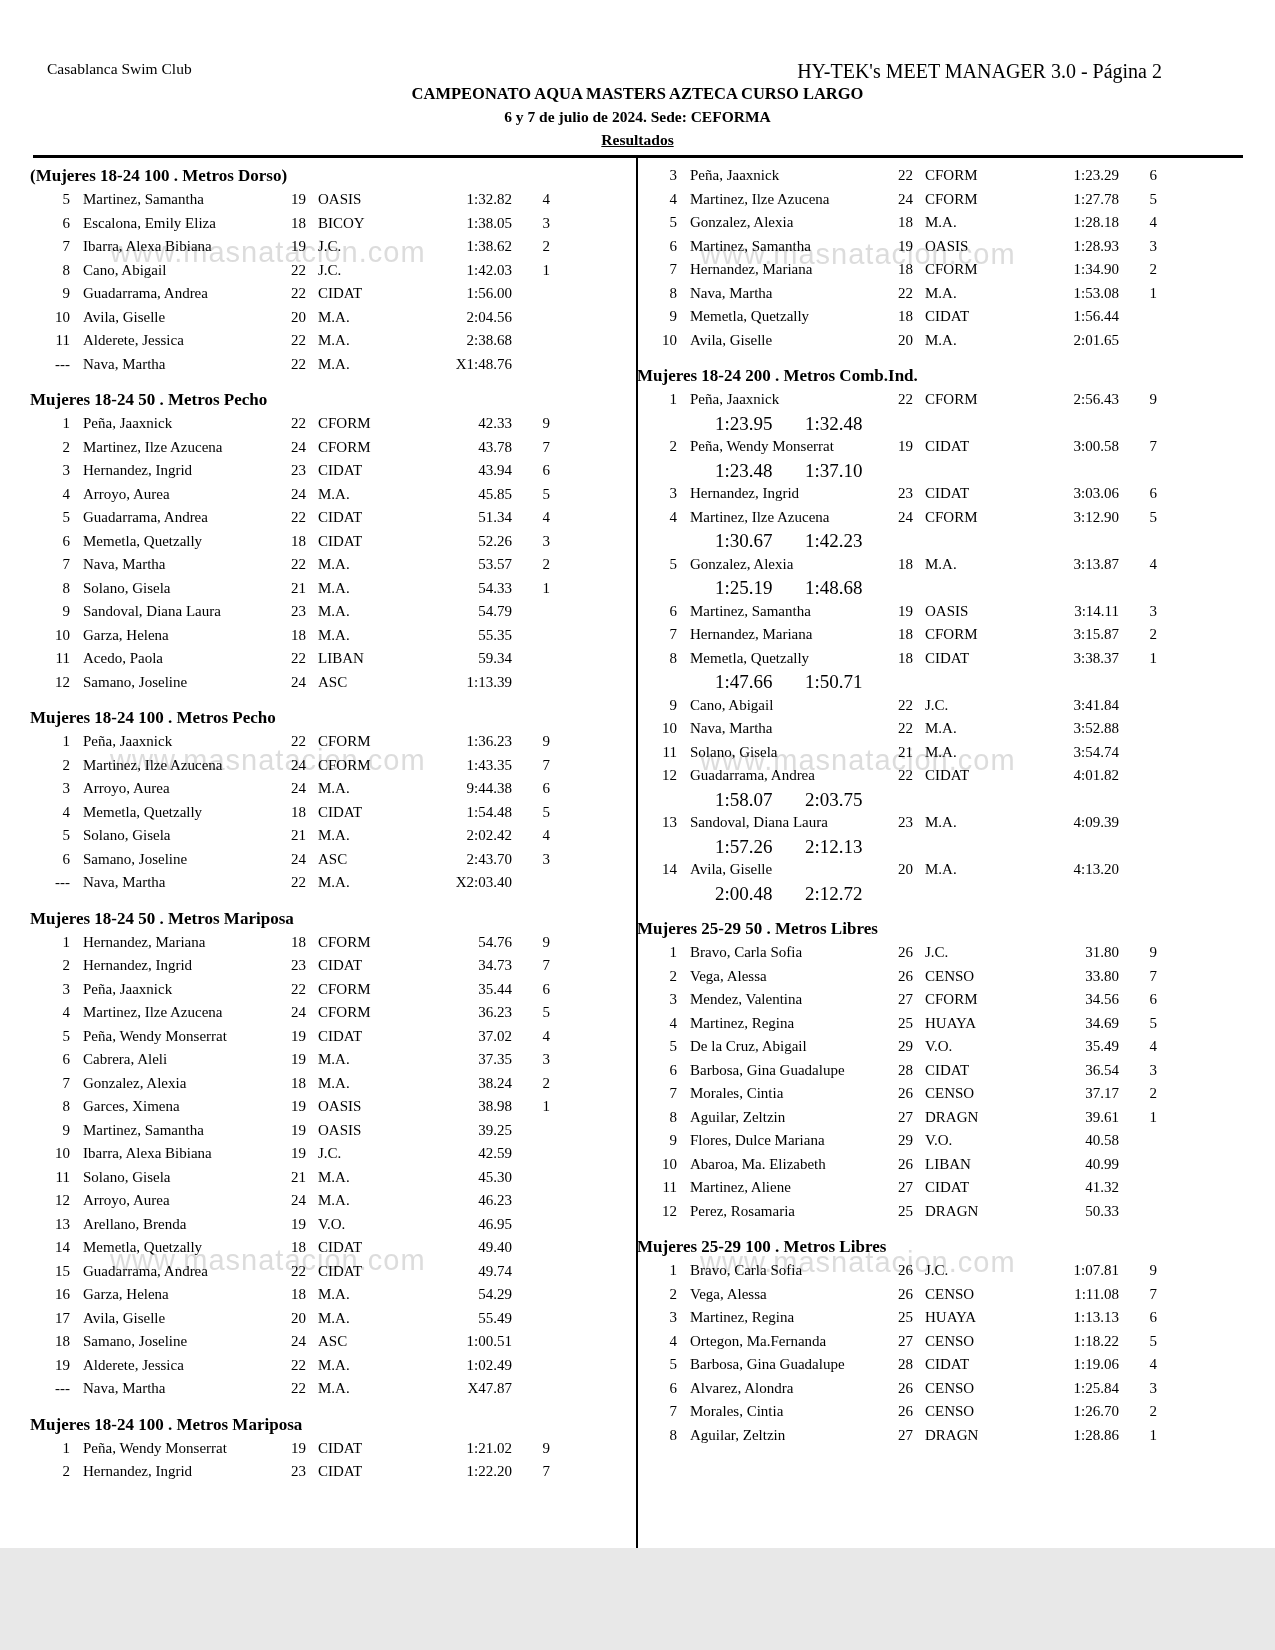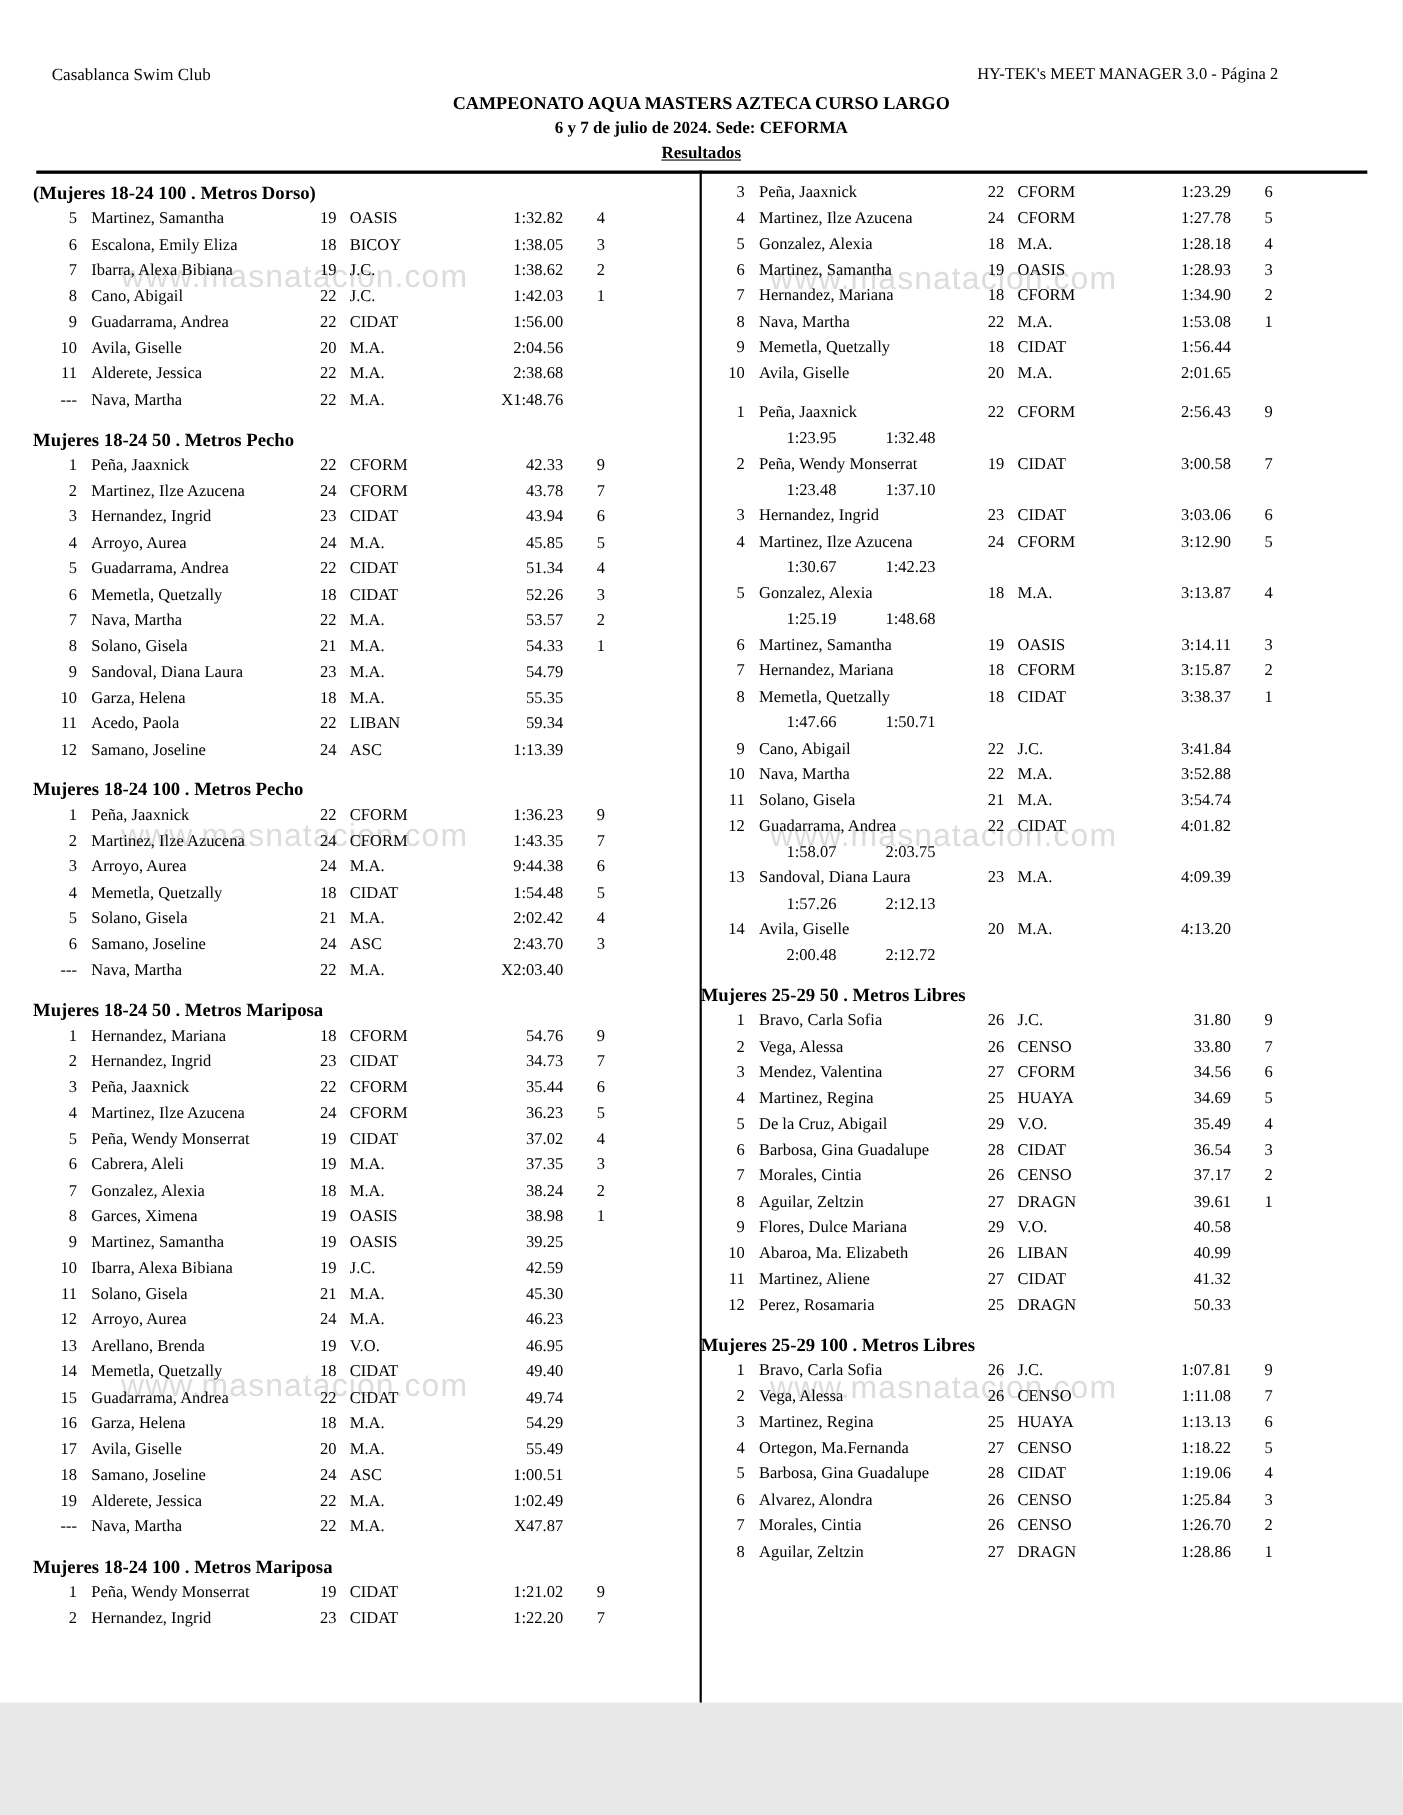--- a/index.html
+++ b/index.html
@@ -3,21 +3,21 @@
 <meta charset="utf-8">
 <style>
   html,body { margin:0; padding:0; background:#e8e8e8; }
   .page {
     position:relative; width:1275px; height:1548px; margin:0 auto;
     background:#ffffff; color:#000;
     font-family:"Liberation Serif", serif;
     overflow:hidden;
   }
   .hdr-club { position:absolute; left:47px; top:60px; font-size:15.5px; }
-  .hdr-mgr  { position:absolute; right:113px; top:60px; font-size:15px; }
+  .hdr-mgr  { position:absolute; right:113px; top:60px; font-size:20px; }
   .hdr-title{ position:absolute; left:0; right:0; top:84px; text-align:center; font-weight:bold; font-size:16.5px; }
   .hdr-date { position:absolute; left:0; right:0; top:108px; text-align:center; font-weight:bold; font-size:15.5px; }
   .hdr-res  { position:absolute; left:0; right:0; top:131px; text-align:center; font-weight:bold; font-size:15.5px; text-decoration:underline; }
   .rule-top { position:absolute; left:33px; top:155px; width:1210px; height:3px; background:#000; }
   .divider  { position:absolute; left:636px; top:155px; width:2px; height:1457px; background:#000; }
 
   .column { position:absolute; top:164px; width:580px; }
   .col-left  { left:30px; }
   .col-right { left:637px; }
 
@@ -26,21 +26,21 @@
   .event-title { font-weight:bold; font-size:17px; line-height:24px; white-space:nowrap; }
 
   .row { display:flex; line-height:23.5px; font-size:15px; }
   .c-place { width:40px;  text-align:right; flex:none; }
   .c-name  { width:195px; padding-left:13px; flex:none; white-space:nowrap; overflow:hidden; }
   .c-age   { width:28px;  text-align:right; flex:none; }
   .c-team  { width:104px; padding-left:12px; flex:none; white-space:nowrap; }
   .c-time  { width:90px;  text-align:right; flex:none; }
   .c-pts   { width:38px;  text-align:right; flex:none; }
 
-  .splits { padding-left:78px; line-height:23.5px; font-size:15px; }
+  .splits { padding-left:78px; line-height:23.5px; font-size:19px; }
   .splits span { display:inline-block; width:90px; }
 
   .watermark {
     position:absolute; color:rgba(178,178,178,0.45);
     font-size:29px; letter-spacing:1px;
     font-family:"Liberation Sans", sans-serif;
     pointer-events:none; white-space:nowrap;
   }
 </style>
 </head>
@@ -533,20 +533,21 @@
         <div class="row">
           <span class="c-place">10</span>
           <span class="c-name">Avila, Giselle</span>
           <span class="c-age">20</span>
           <span class="c-team">M.A.</span>
           <span class="c-time">2:01.65</span>
           <span class="c-pts"></span>
         </div>
       </div>
       <div class="section">
+        <div class="event-title">Mujeres 18-24 200 . Metros Comb.Ind.</div>
         <div class="row">
           <span class="c-place">1</span>
           <span class="c-name">Peña, Jaaxnick</span>
           <span class="c-age">22</span>
           <span class="c-team">CFORM</span>
           <span class="c-time">2:56.43</span>
           <span class="c-pts">9</span>
         </div>
         <div class="splits"><span>1:23.95</span><span>1:32.48</span></div>
         <div class="row">

